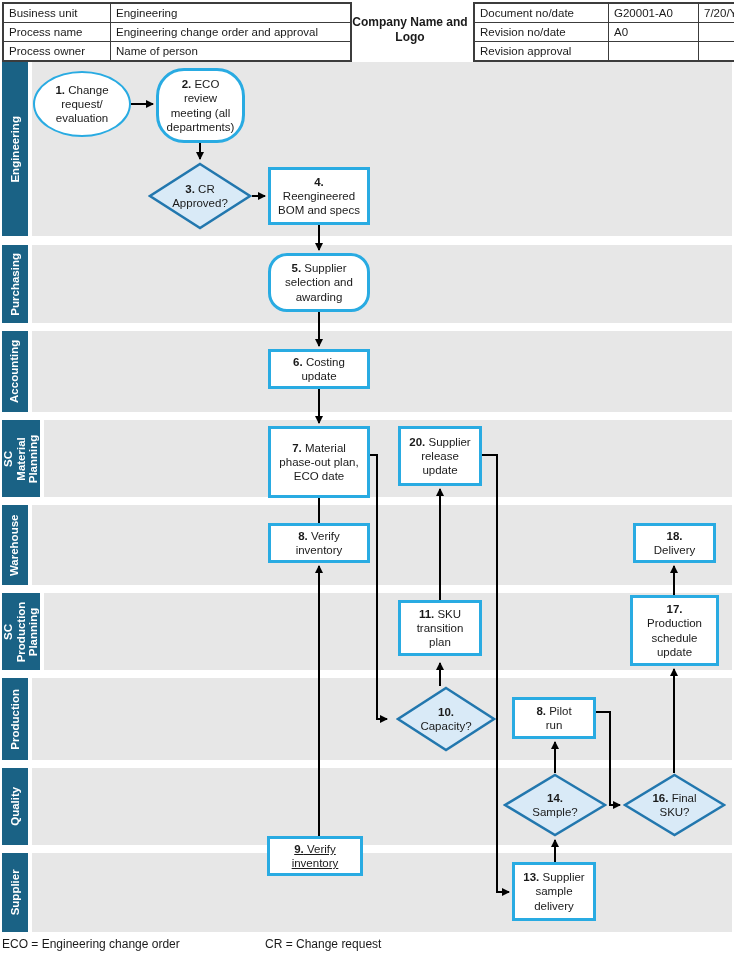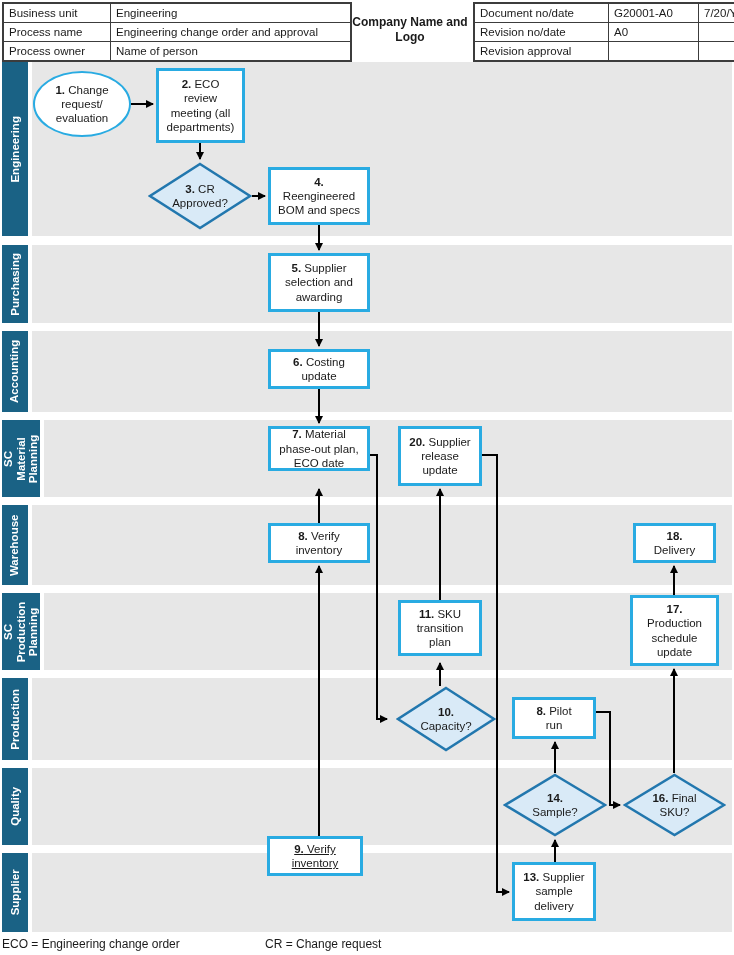--- a/index.html
+++ b/index.html
@@ -175,53 +175,53 @@
     <path class="edge" d="M674,773 V669" marker-end="url(#arr)"></path>
     <path class="edge" d="M674,595 V566" marker-end="url(#arr)"></path>
   </svg>
 
   <div class="node ellipse" style="left:33px;top:71px;width:98px;height:66px;">
     <div class="nlabel"><b>1.</b> <span class="pre">Change
 request/
 evaluation</span></div>
   </div>
 
-  <div class="node rect" style="left:156px;top:68px;width:89px;height:75px;">
+  <div class="node rect" style="left:156px;top:68px;width:89px;height:75px;border-radius:28px;">
     <div class="nlabel"><b>2.</b> <span class="pre">ECO
 review
 meeting (all
 departments)</span></div>
   </div>
 
   <div class="node diamond" style="left:148px;top:162px;width:104px;height:68px;">
     <svg width="104" height="68" viewBox="0 0 104 68">
         <polygon class="dshape" points="52,2 102,34 52,66 2,34"></polygon>
       </svg>
     <div class="nlabel"><b>3.</b> <span class="pre">CR
 Approved?</span></div>
   </div>
 
   <div class="node rect" style="left:268px;top:167px;width:102px;height:58px;">
     <div class="nlabel"><b>4.</b> <span class="pre">
 Reengineered
 BOM and specs</span></div>
   </div>
 
-  <div class="node rect" style="left:268px;top:253px;width:102px;height:59px;">
+  <div class="node rect" style="left:268px;top:253px;width:102px;height:59px;border-radius:19px;">
     <div class="nlabel"><b>5.</b> <span class="pre">Supplier
 selection and
 awarding</span></div>
   </div>
 
   <div class="node rect" style="left:268px;top:349px;width:102px;height:40px;text-align:center;">
     <div class="nlabel"><b>6.</b> <span class="pre">Costing
 update</span></div>
   </div>
 
-  <div class="node rect" style="left:268px;top:426px;width:102px;height:45px;">
+  <div class="node rect" style="left:268px;top:426px;width:102px;height:72px;">
     <div class="nlabel"><b>7.</b> <span class="pre">Material
 phase-out plan,
 ECO date</span></div>
   </div>
 
   <div class="node rect" style="left:268px;top:523px;width:102px;height:40px;">
     <div class="nlabel"><b>8.</b> <span class="pre">Verify
 inventory</span></div>
   </div>
 

